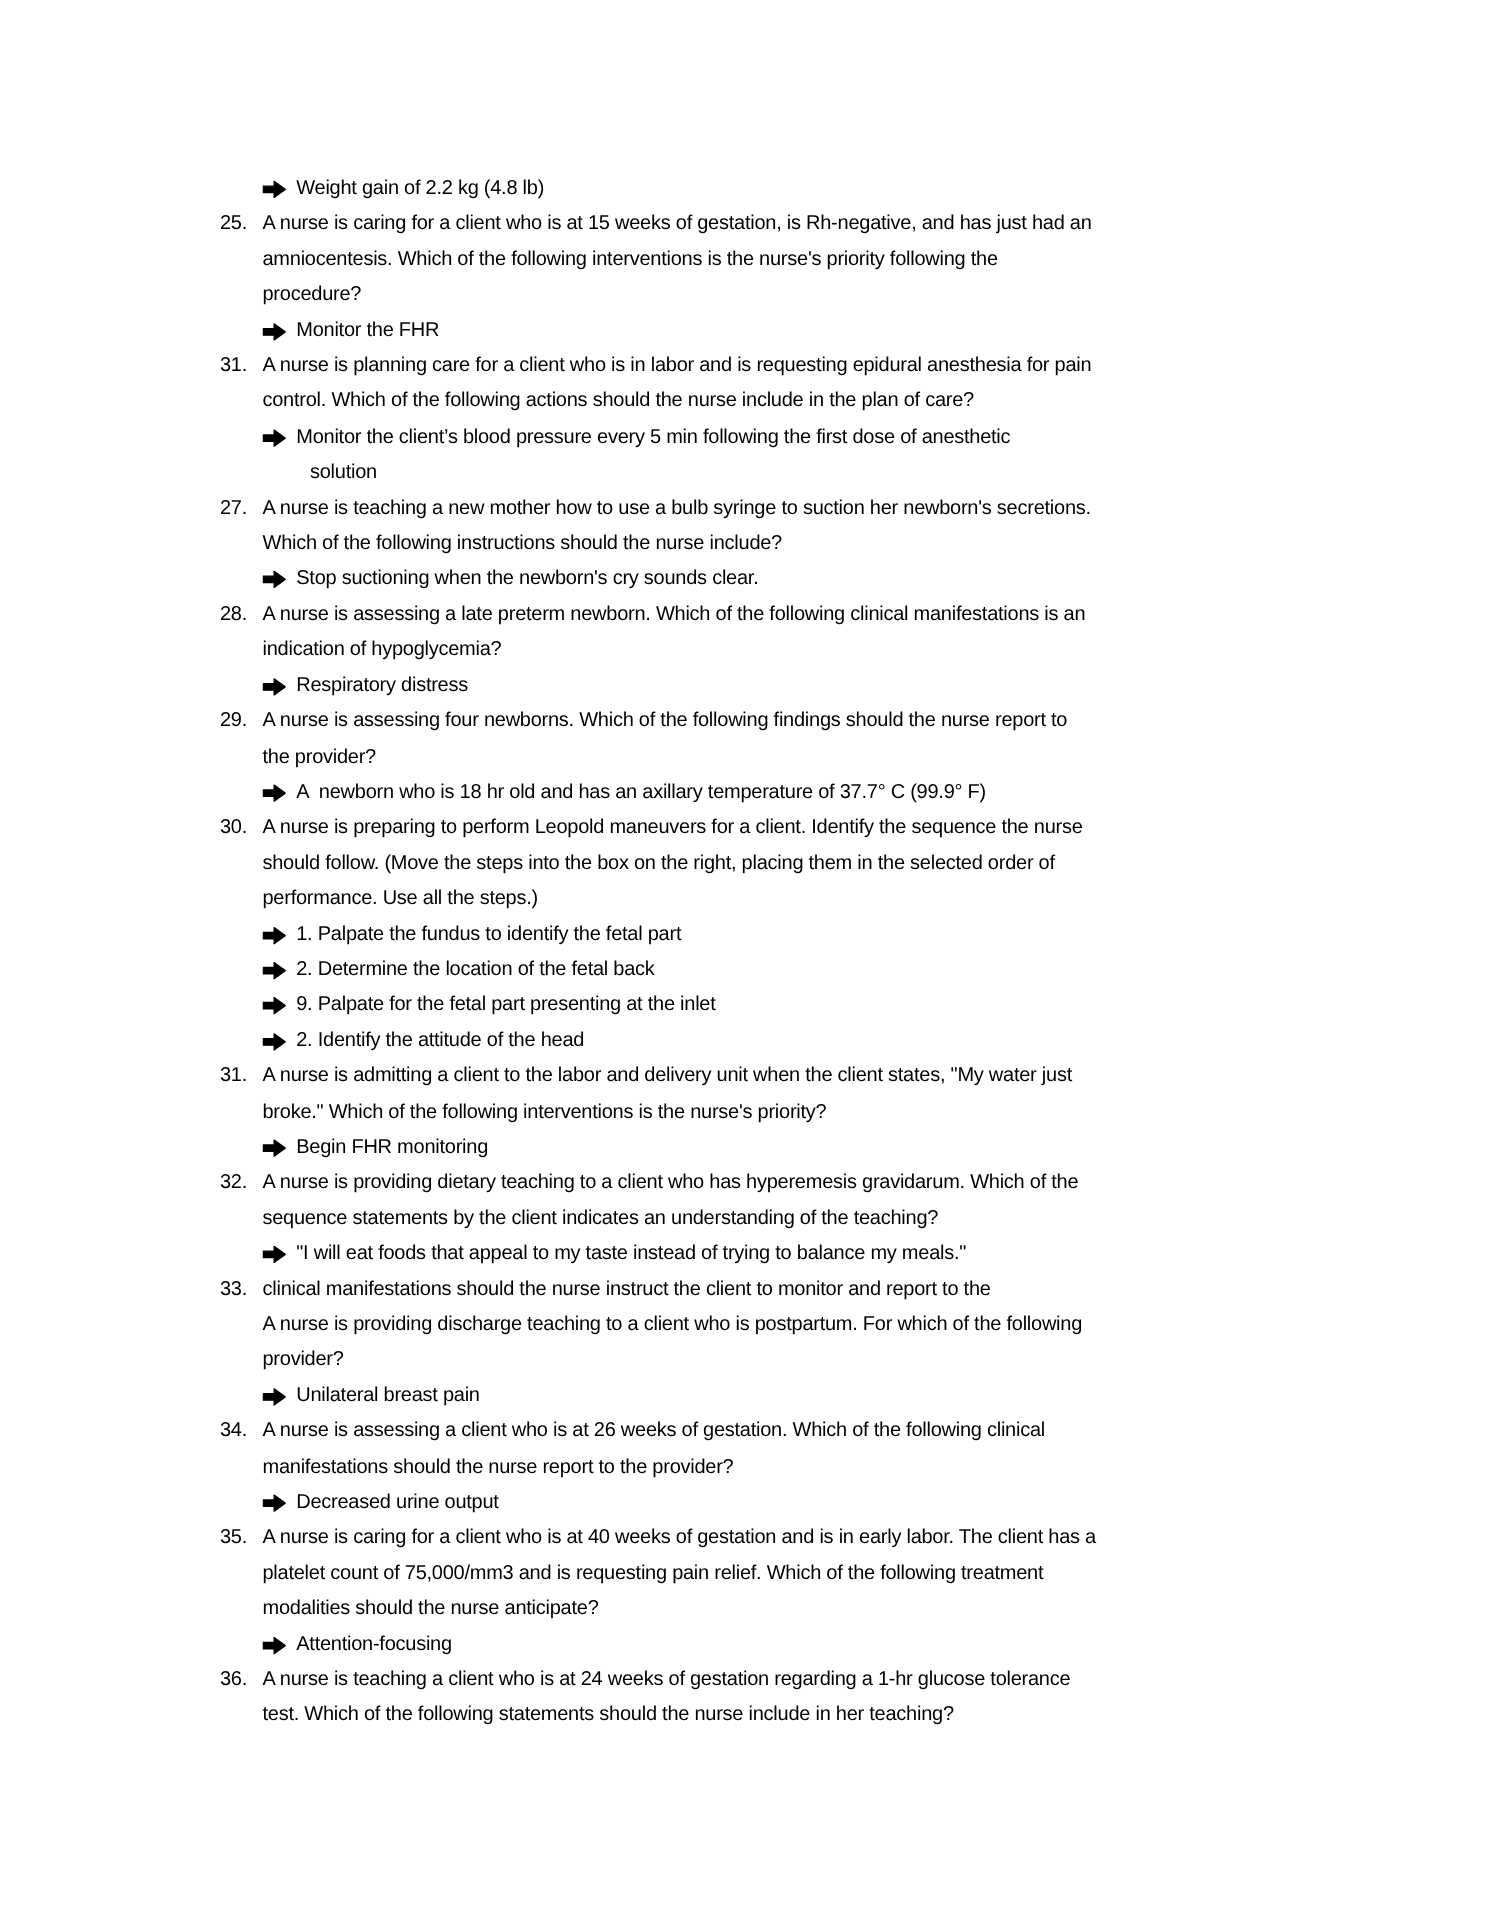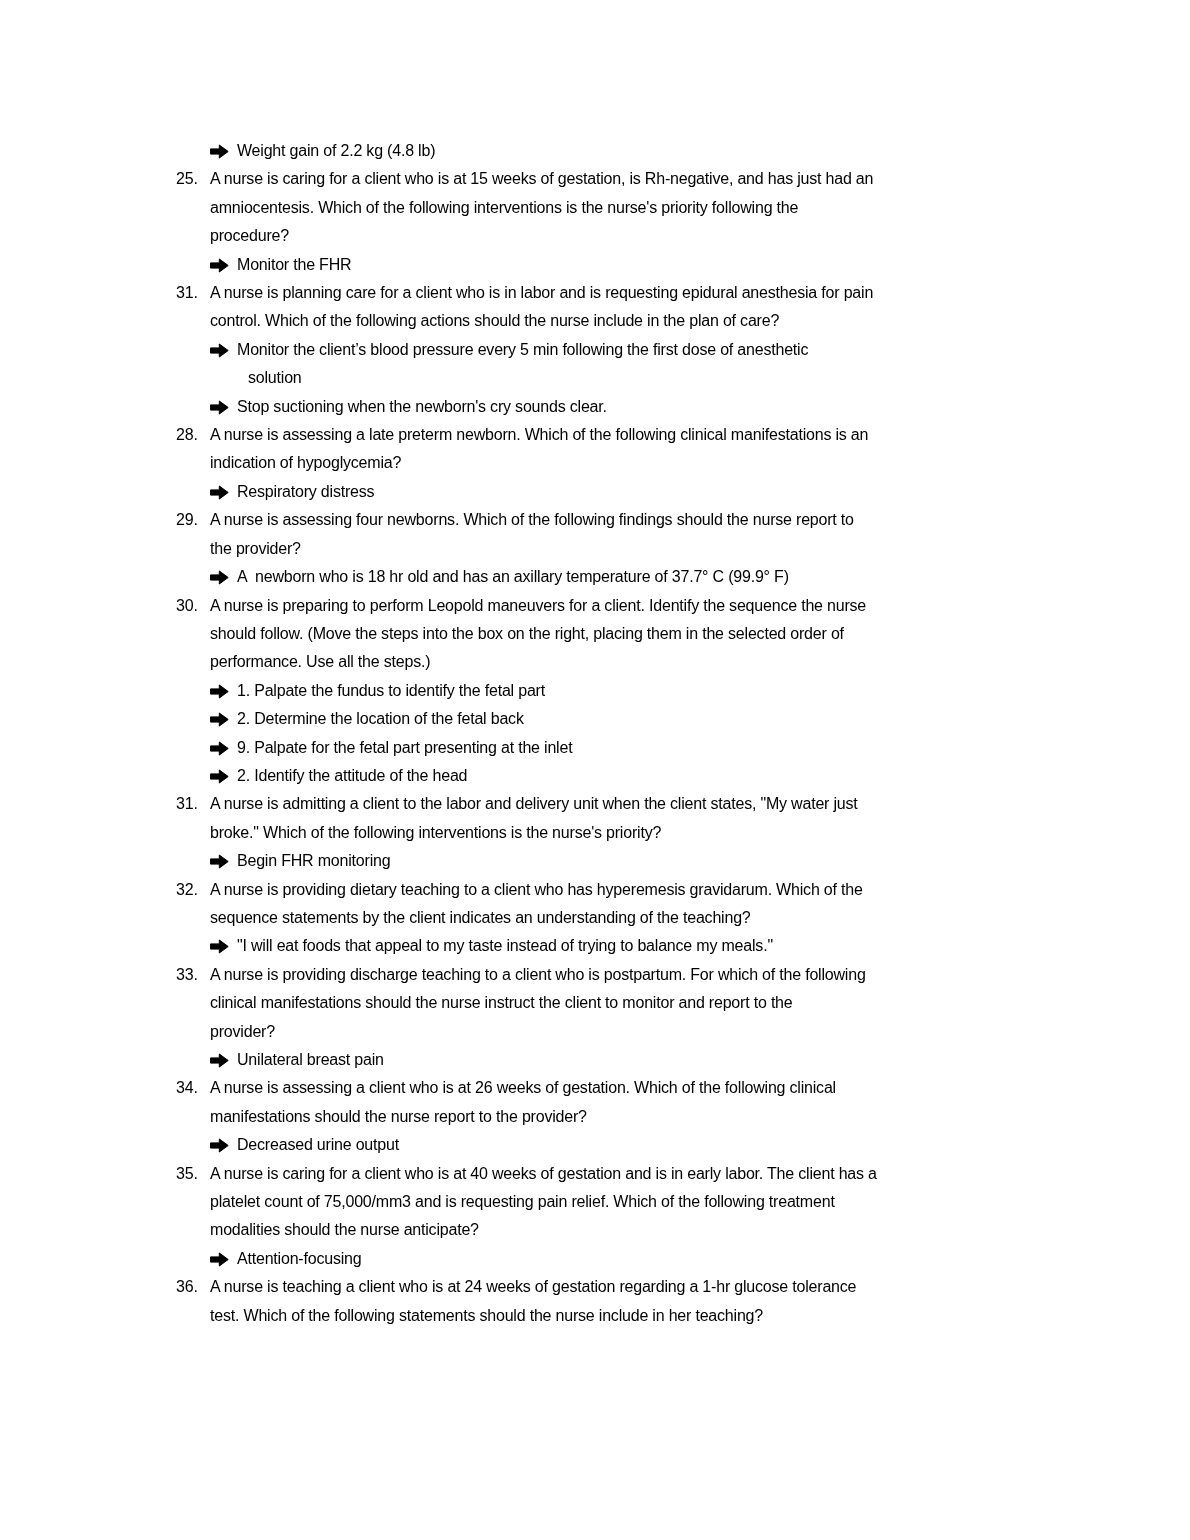--- a/index.html
+++ b/index.html
@@ -90,20 +90,27 @@
         <span class="arrow">
           <svg width="19" height="15" viewBox="0 0 19 15" aria-hidden="true">
             <path d="M0.5 4.9 L9.3 4.9 L9.3 1 L18.2 7.5 L9.3 14 L9.3 10.1 L0.5 10.1 Z" fill="#000" stroke="#000" stroke-width="1" stroke-linejoin="round"></path>
           </svg>
         </span>
         <div class="a-body">
           <div class="line">Monitor the client’s blood pressure every 5 min following the first dose of anesthetic</div>
           <div class="line cont">solution</div>
         </div>
       </div>
+      <div class="q-row">
+        <div class="q-num">27.</div>
+        <div class="q-body">
+          <div class="line">A nurse is teaching a new mother how to use a bulb syringe to suction her newborn's secretions.</div>
+          <div class="line">Which of the following instructions should the nurse include?</div>
+        </div>
+      </div>
       <div class="a-row">
         <span class="arrow">
           <svg width="19" height="15" viewBox="0 0 19 15" aria-hidden="true">
             <path d="M0.5 4.9 L9.3 4.9 L9.3 1 L18.2 7.5 L9.3 14 L9.3 10.1 L0.5 10.1 Z" fill="#000" stroke="#000" stroke-width="1" stroke-linejoin="round"></path>
           </svg>
         </span>
         <div class="a-body">
           <div class="line">Stop suctioning when the newborn's cry sounds clear.</div>
         </div>
       </div>
@@ -219,22 +226,22 @@
             <path d="M0.5 4.9 L9.3 4.9 L9.3 1 L18.2 7.5 L9.3 14 L9.3 10.1 L0.5 10.1 Z" fill="#000" stroke="#000" stroke-width="1" stroke-linejoin="round"></path>
           </svg>
         </span>
         <div class="a-body">
           <div class="line">"I will eat foods that appeal to my taste instead of trying to balance my meals."</div>
         </div>
       </div>
       <div class="q-row">
         <div class="q-num">33.</div>
         <div class="q-body">
+          <div class="line">clinical manifestations should the nurse instruct the client to monitor and report to the</div>
           <div class="line">A nurse is providing discharge teaching to a client who is postpartum. For which of the following</div>
-          <div class="line">clinical manifestations should the nurse instruct the client to monitor and report to the</div>
           <div class="line">provider?</div>
         </div>
       </div>
       <div class="a-row">
         <span class="arrow">
           <svg width="19" height="15" viewBox="0 0 19 15" aria-hidden="true">
             <path d="M0.5 4.9 L9.3 4.9 L9.3 1 L18.2 7.5 L9.3 14 L9.3 10.1 L0.5 10.1 Z" fill="#000" stroke="#000" stroke-width="1" stroke-linejoin="round"></path>
           </svg>
         </span>
         <div class="a-body">

